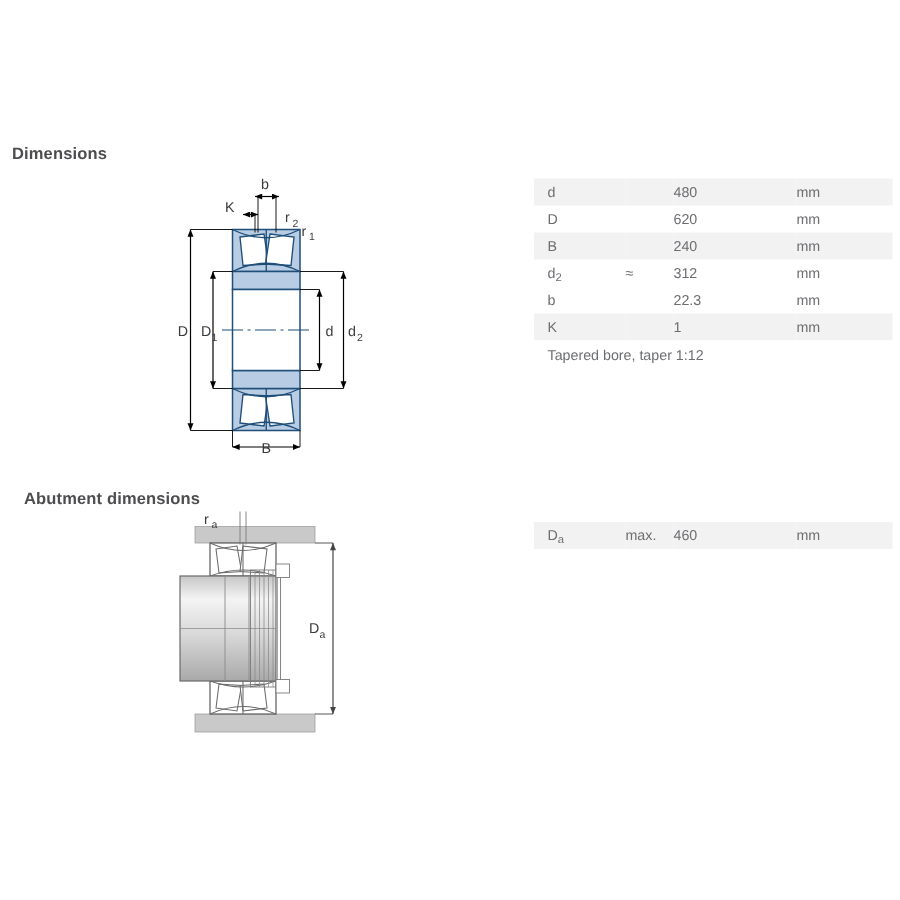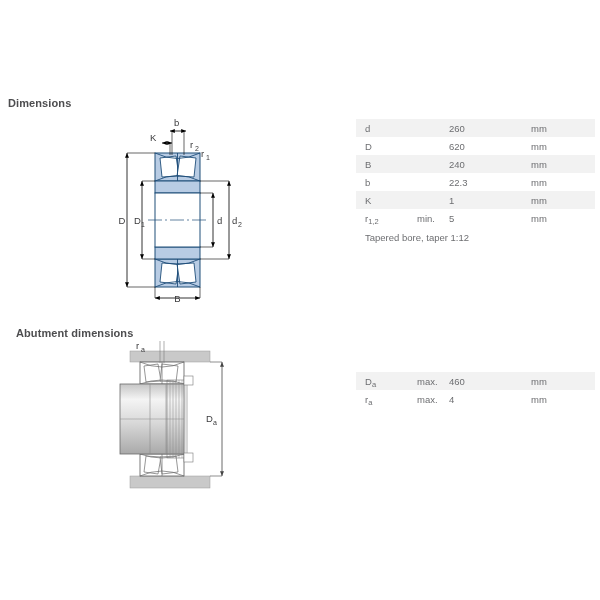--- a/index.html
+++ b/index.html
@@ -27,21 +27,21 @@
   #abutment-title  { left: 16px; top: 327px; }
 
   .spec-table {
     position: absolute;
     border-collapse: collapse;
     font-size: 9.5px;
     color: #6d6e71;
     table-layout: fixed;
   }
   #dimensions-table { left: 356px; top: 119px; width: 230px; }
-  #abutment-table   { left: 356px; top: 348px; width: 230px; margin-top: 24px; }
+  #abutment-table   { left: 356px; top: 348px; width: 230px; }
 
   .spec-table td {
     padding: 0;
     height: 18px;
     vertical-align: middle;
     font-weight: normal;
     white-space: nowrap;
   }
   .spec-table tr.stripe td { background: #f2f2f2; }
   .col-sym  { width: 52px; padding-left: 9px !important; }
@@ -260,67 +260,61 @@
     <text class="lbl" x="96" y="86">D</text>
     <text class="lbl lbl-sub" x="103" y="89">a</text>
   </g>
 </svg>
 
 <table class="spec-table" id="dimensions-table">
   <tbody>
       <tr class="stripe">
         <td class="col-sym">d</td>
         <td class="col-qual"></td>
-        <td class="col-val">260</td>
+        <td class="col-val">480</td>
         <td class="col-unit">mm</td>
       </tr>
       <tr>
         <td class="col-sym">D</td>
         <td class="col-qual"></td>
         <td class="col-val">620</td>
         <td class="col-unit">mm</td>
       </tr>
       <tr class="stripe">
         <td class="col-sym">B</td>
         <td class="col-qual"></td>
         <td class="col-val">240</td>
         <td class="col-unit">mm</td>
       </tr>
       <tr>
+        <td class="col-sym">d<sub>2</sub></td>
+        <td class="col-qual">≈</td>
+        <td class="col-val">312</td>
+        <td class="col-unit">mm</td>
+      </tr>
+      <tr>
         <td class="col-sym">b</td>
         <td class="col-qual"></td>
         <td class="col-val">22.3</td>
         <td class="col-unit">mm</td>
       </tr>
       <tr class="stripe">
         <td class="col-sym">K</td>
         <td class="col-qual"></td>
         <td class="col-val">1</td>
-        <td class="col-unit">mm</td>
-      </tr>
-      <tr>
-        <td class="col-sym">r<sub>1,2</sub></td>
-        <td class="col-qual">min.</td>
-        <td class="col-val">5</td>
         <td class="col-unit">mm</td>
       </tr>
       <tr class="note-row">
         <td colspan="4">Tapered bore, taper 1:12</td>
       </tr>
     </tbody>
 </table>
 
 <table class="spec-table" id="abutment-table">
   <tbody>
       <tr class="stripe">
         <td class="col-sym">D<sub>a</sub></td>
         <td class="col-qual">max.</td>
         <td class="col-val">460</td>
         <td class="col-unit">mm</td>
       </tr>
-      <tr>
-        <td class="col-sym">r<sub>a</sub></td>
-        <td class="col-qual">max.</td>
-        <td class="col-val">4</td>
-        <td class="col-unit">mm</td>
-      </tr>
     </tbody>
 </table>
 
 </body></html>

